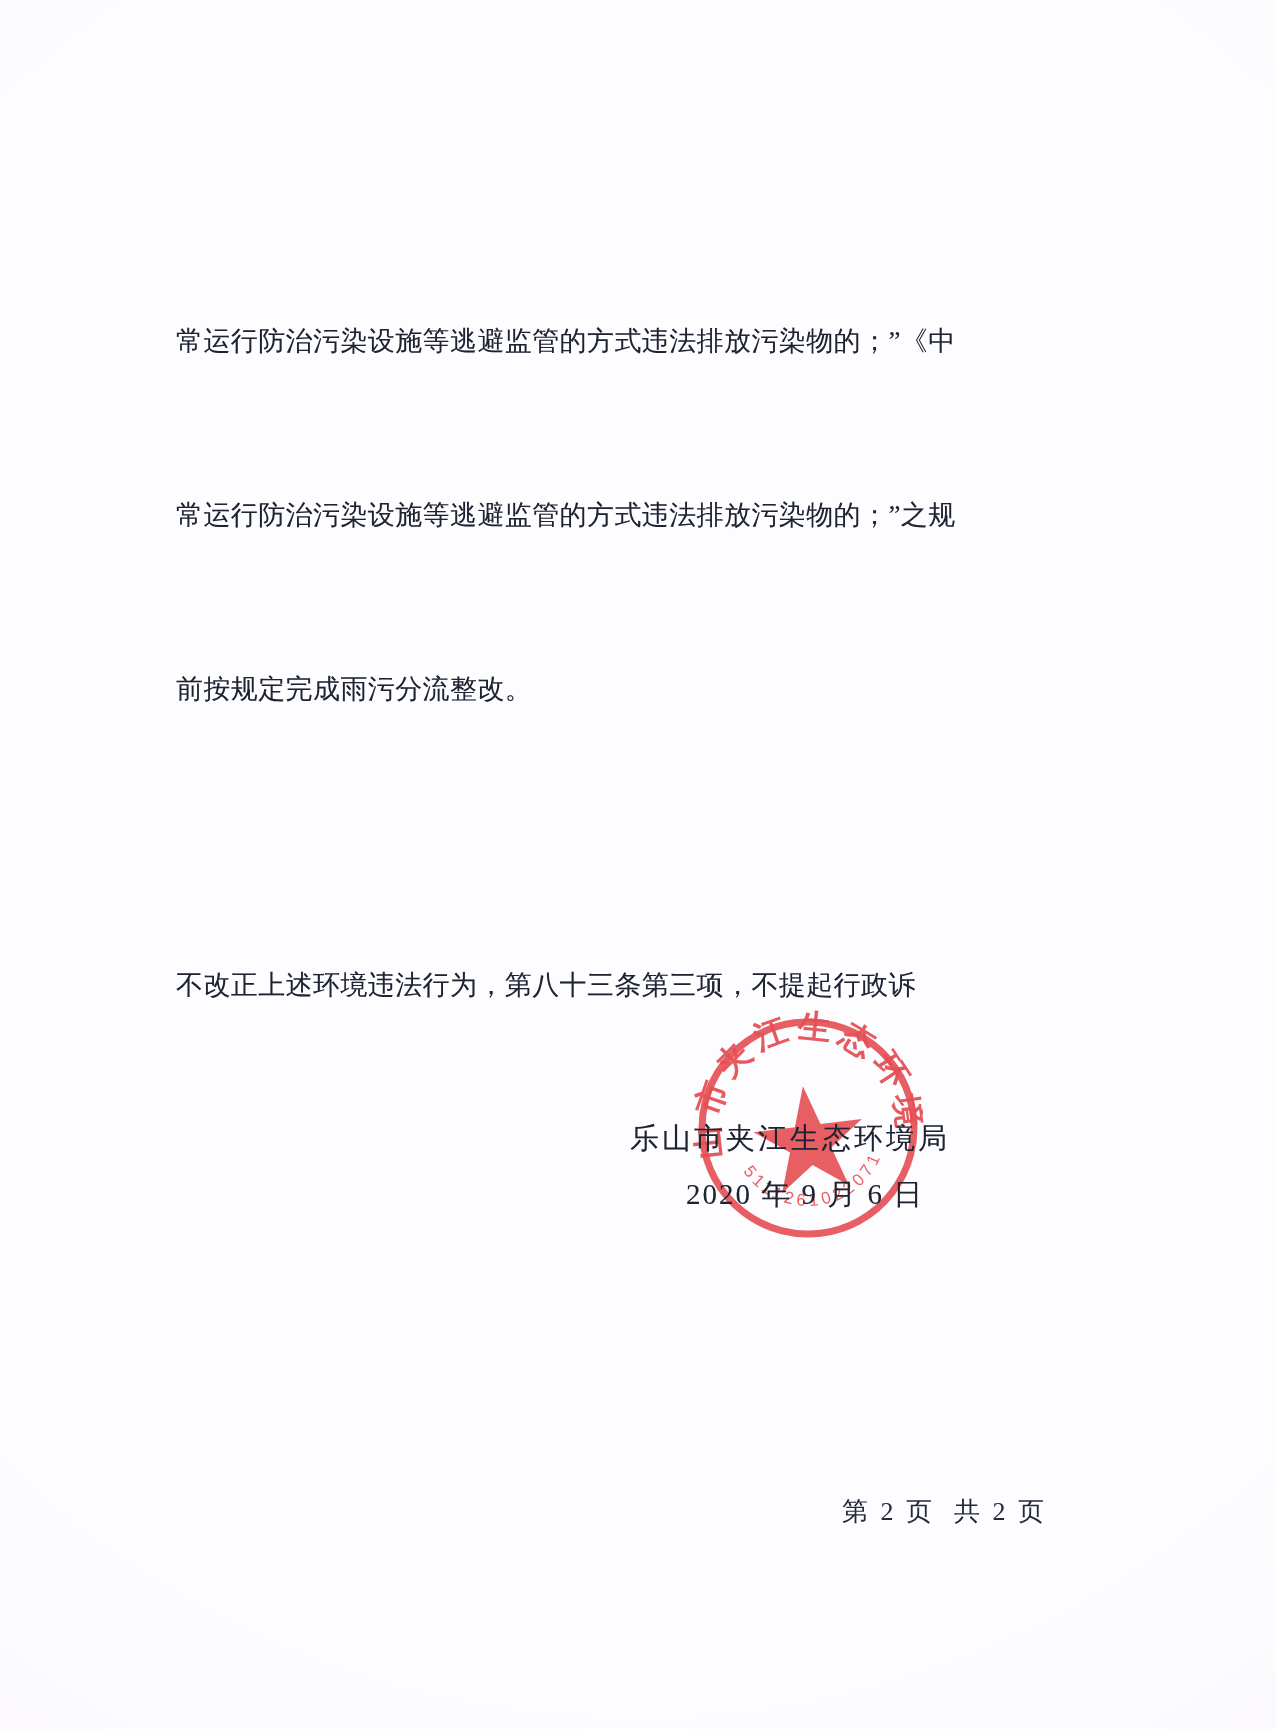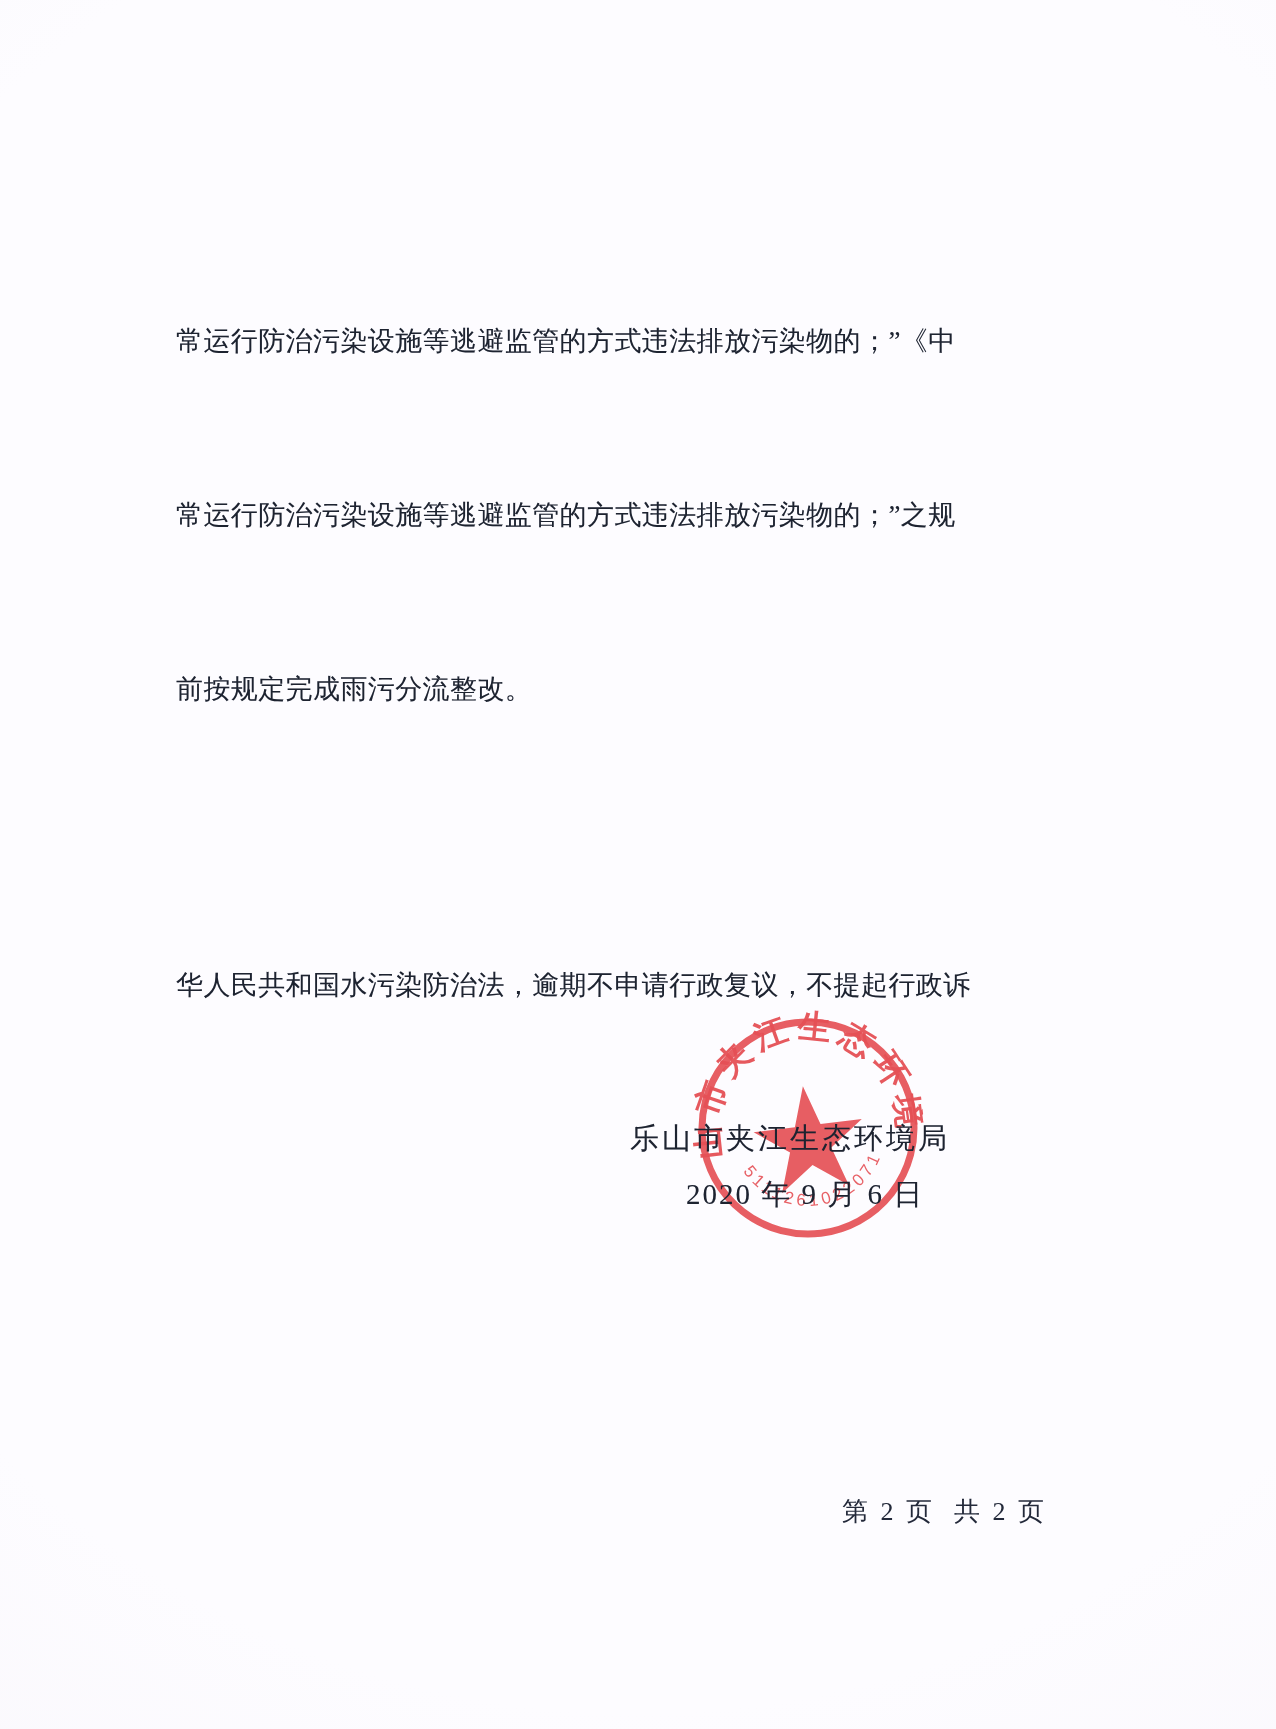--- a/index.html
+++ b/index.html
@@ -116,21 +116,21 @@
 
   <div class="content">
 
     <p class="para">
       <span class="ln">常运行防治污染设施等逃避监管的方式违法排放污染物的；”《中</span>
       <span class="ln">常运行防治污染设施等逃避监管的方式违法排放污染物的；”之规</span>
       <span class="ln">前按规定完成雨污分流整改。</span>
     </p>
 
     <p class="para">
-      <span class="ln">华人民共和国水污染防治法，逾期不申请行政复议，不提起行政诉</span>
+      <span class="ln">不改正上述环境违法行为，第八十三条第三项，不提起行政诉</span>
       
     </p>
 
   </div>
 
   <div class="seal">
     <svg viewBox="0 0 232 232" xmlns="http://www.w3.org/2000/svg" aria-hidden="true">
       <defs>
         <path id="sealArcTop" d="M 26,116 A 90,90 0 0 1 206,116" fill="none"></path>
         <path id="sealArcBottom" d="M 38,116 A 78,78 0 0 0 194,116" fill="none"></path>

